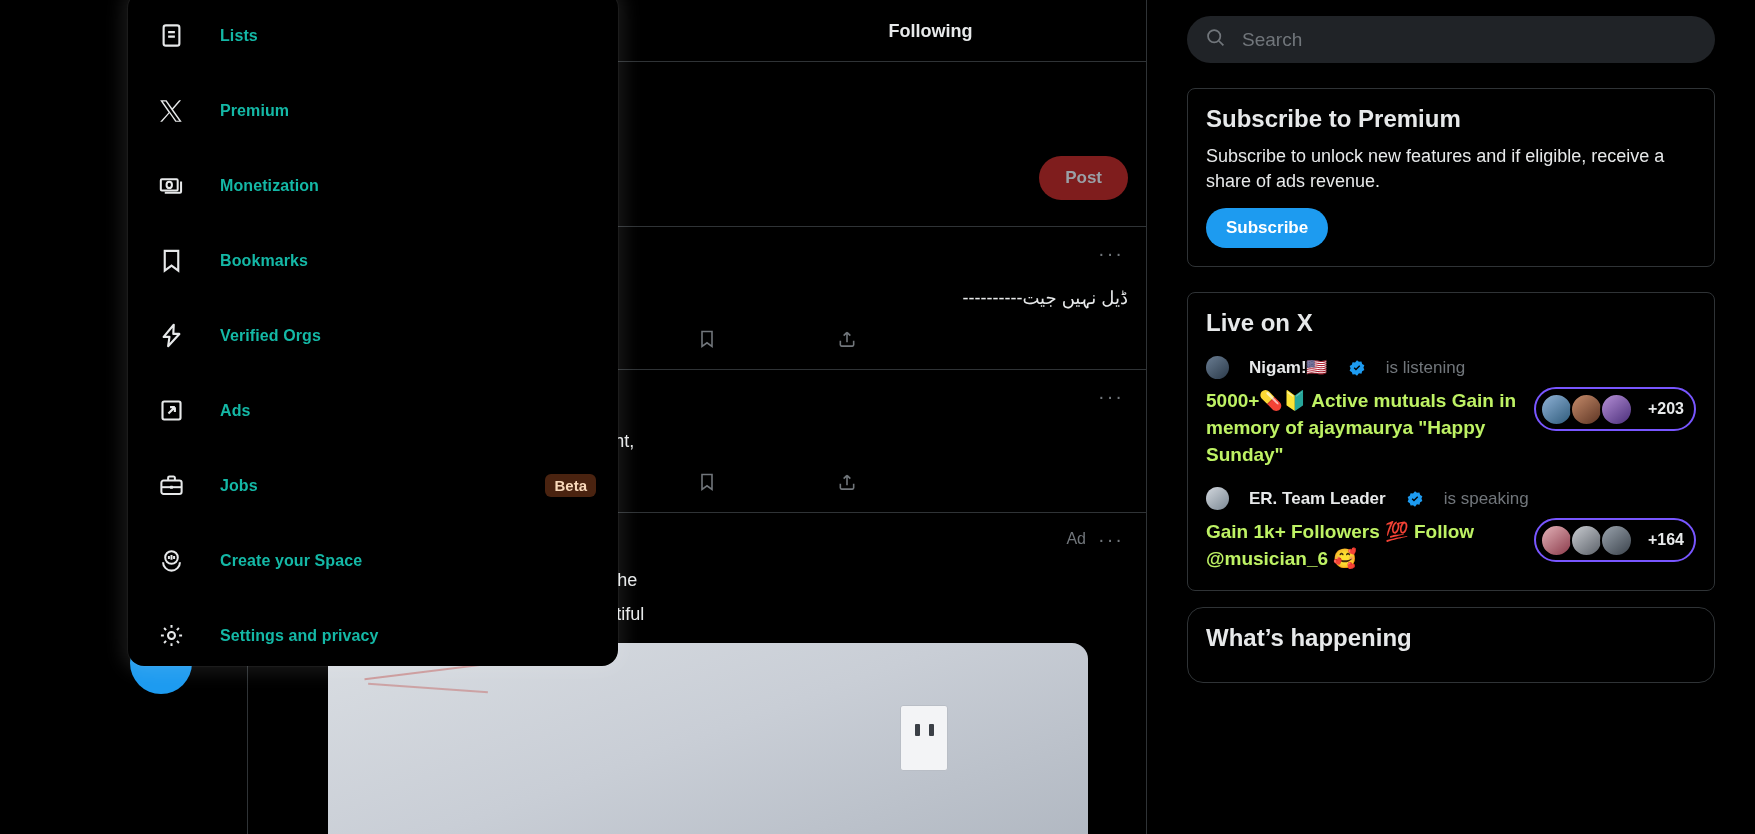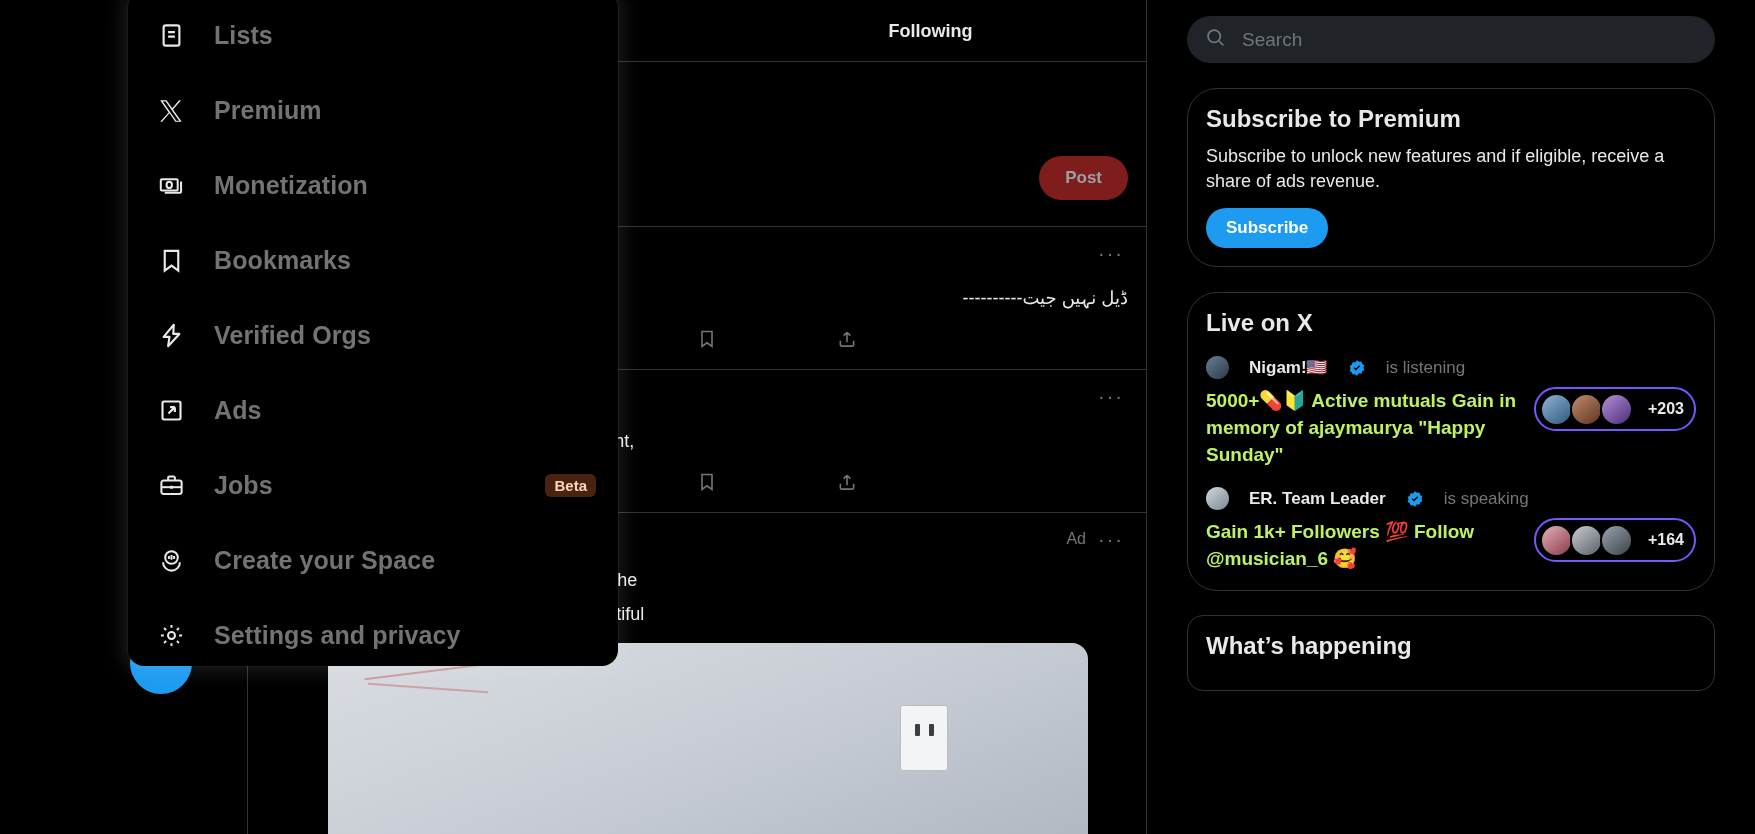--- a/index.html
+++ b/index.html
@@ -92,35 +92,35 @@
     position: absolute; left: 128px; top: -8px; width: 490px; height: 674px;
     background: #000; border-radius: 16px; z-index: 40;
     box-shadow: 0 0 18px 6px rgba(255,255,255,0.10), 0 0 0 1px rgba(255,255,255,0.04);
     padding: 6px 0 0 0;
   }
   .menu-item {
     display: flex; align-items: center; height: 75px; padding: 0 22px 0 24px;
     position: relative;
   }
   .menu-icon { width: 38px; display: flex; align-items: center; justify-content: center; }
-  .menu-label { font-size: 25px; font-weight: 700; color: #737373; margin-left: 24px; letter-spacing: .1px; }
+  .menu-label { font-size: 16px; font-weight: 700; color: #14b8a6; margin-left: 30px; letter-spacing: .1px; }
   .beta-badge {
     margin-left: auto; background: #4a2310; color: #f9d9bb;
     font-size: 15px; font-weight: 700; border-radius: 6px; padding: 3px 9px;
   }
 
   
   .right-col { position: absolute; left: 1147px; top: 0; width: 608px; height: 814px; padding: 11px 40px 0 40px; }
   .search-box {
     margin-top: 5px; height: 47px; background: #202327; border-radius: 999px;
     display: flex; align-items: center; padding: 0 18px; gap: 16px;
   }
   .search-ph { color: #71767b; font-size: 19px; }
   .card {
-    margin-top: 25px; border: 1px solid #2f3336; border-radius: 30px;
+    margin-top: 25px; border: 1px solid #2f3336; border-radius: 8px;
     padding: 16px 18px 18px 18px;
   }
   .card-title { font-size: 24px; font-weight: 800; color: #e7e9ea; }
   .card-sub { margin-top: 11px; font-size: 18px; line-height: 25px; color: #e7e9ea; }
   .subscribe-btn {
     margin-top: 14px; display: inline-block; background: #1d9bf0; color: #fff;
     font-size: 17px; font-weight: 700; border-radius: 999px; padding: 0 20px;
     height: 40px; line-height: 40px;
   }
   .live-row { margin-top: 19px; }
@@ -130,21 +130,21 @@
   .verified { width: 18px; height: 18px; flex: none; }
   .live-state { font-size: 17px; color: #71767b; }
   .live-body { display: flex; align-items: flex-start; margin-top: 8px; gap: 10px; }
   .live-text { font-size: 19px; font-weight: 700; line-height: 27px; color: #bef264; flex: 1; }
   .facepile {
     flex: none; display: flex; align-items: center; gap: 8px;
     border: 2px solid #7856ff; border-radius: 999px; padding: 3px 10px 3px 4px; height: 44px;
   }
   .face { width: 33px; height: 33px; border-radius: 50%; margin-right: -11px; border: 2px solid #000; }
   .face-count { font-size: 16px; font-weight: 700; color: #e7e9ea; margin-left: 18px; }
-  .wh-card { margin-top: 24px; border: 1px solid #2f3336; border-radius: 16px; padding: 16px 18px 30px 18px; }
+  .wh-card { margin-top: 16px; border: 1px solid #2f3336; border-radius: 16px; padding: 16px 18px 30px 18px; }
 </style>
 </head>
 <body>
 
 <div class="app">
 
   <div class="center-col">
 
     <div class="feed-tabs">
       <div class="feed-tab">For you</div>

